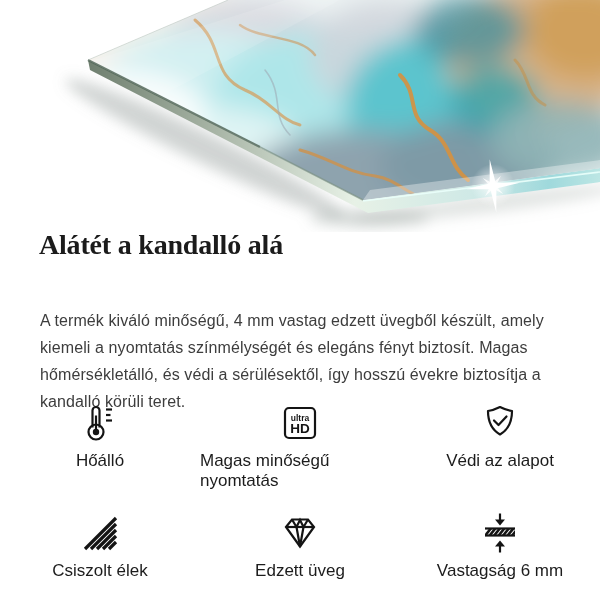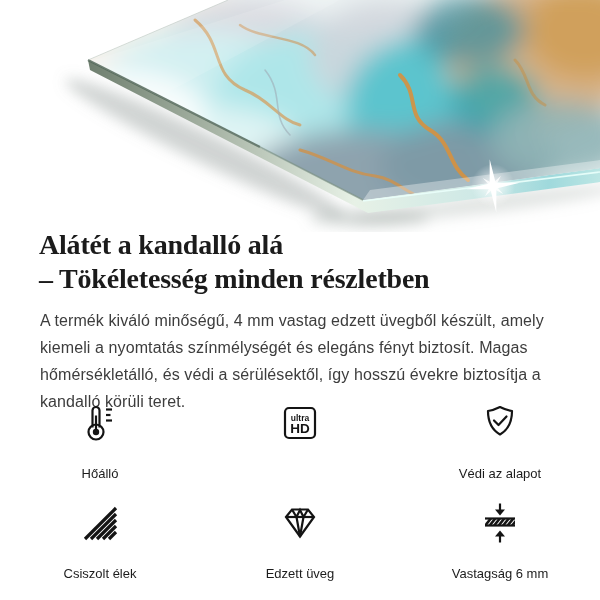--- a/index.html
+++ b/index.html
@@ -17,21 +17,21 @@
   .description{
     position:absolute;left:40px;top:307px;width:530px;margin:0;
     font-size:16px;line-height:27px;color:#3d3d3d;letter-spacing:0.1px;
   }
   .features{
     position:absolute;left:0;top:399px;width:600px;
     display:grid;grid-template-columns:200px 200px 200px;row-gap:18px;
   }
   .feature{display:flex;flex-direction:column;align-items:center;}
   .icon-box{height:48px;display:flex;align-items:center;justify-content:center;}
-  .feature-label{margin-top:19px;font-size:13px;color:#1c1c1c;}
+  .feature-label{margin-top:4px;font-size:17px;color:#1c1c1c;}
   .ico{display:block;}
   .ico .st{fill:none;stroke:#141414;stroke-width:2.2;}
   .ico .fl{fill:#141414;stroke:none;}
   .ico text{font-family:"Liberation Sans",sans-serif;font-weight:bold;fill:#141414;}
 </style>
 </head>
 <body>
 
 <div class="hero">
   <svg class="glass" width="600" height="232" viewBox="0 0 600 232">
@@ -110,21 +110,20 @@
     <g>
       <circle cx="493" cy="186" r="22" fill="url(#glow)" opacity="0.9"></circle>
       <path transform="rotate(-7 493 186)" fill="#ffffff" d="M493,159 L496,183 L520,186 L496,189 L493,213 L490,189 L466,186 L490,183 Z"></path>
       <path transform="rotate(38 493 186)" fill="#ffffff" opacity="0.8" d="M493,173 L495,184 L506,186 L495,188 L493,199 L491,188 L480,186 L491,184 Z"></path>
     </g>
   </svg>
 </div>
 
 <h1 class="headline">
   <span>Alátét a kandalló alá</span><br>
-  <span>– Tökéletesség minden részletben</span>
 </h1>
 
 <p class="description">A termék kiváló minőségű, 4 mm vastag edzett üvegből készült, amely kiemeli a nyomtatás színmélységét és elegáns fényt biztosít. Magas hőmérsékletálló, és védi a sérülésektől, így hosszú évekre biztosítja a kandalló körüli teret.</p>
 
 <div class="features">
 
   <div class="feature">
     <div class="icon-box">
       <svg class="ico" width="44" height="44" viewBox="0 0 44 44">
         <circle class="st" cx="18" cy="31" r="7.5"></circle>
@@ -140,20 +139,21 @@
   </div>
 
   <div class="feature">
     <div class="icon-box">
       <svg class="ico" width="44" height="44" viewBox="0 0 44 44">
         <rect class="st" x="7" y="7" width="30" height="30" rx="4" stroke-width="2.6"></rect>
         <text x="22" y="19.5" text-anchor="middle" font-size="8.5">ultra</text>
         <text x="22" y="32" text-anchor="middle" font-size="13.5">HD</text>
       </svg>
     </div>
+    <div class="feature-label">Magas minőségű nyomtatás</div>
   </div>
 
   <div class="feature">
     <div class="icon-box">
       <svg class="ico" width="44" height="44" viewBox="0 0 44 44">
         <path class="st" stroke-width="2.4" stroke-linejoin="round" d="M22,6 C26,8 30,9.4 34,10 C34,20 30.5,28.5 22,33.5 C13.5,28.5 10,20 10,10 C14,9.4 18,8 22,6 Z"></path>
         <path class="st" stroke-width="2.6" stroke-linecap="round" stroke-linejoin="round" d="M16,19.5 L20.5,24 L28.5,15.5"></path>
       </svg>
     </div>
     <div class="feature-label">Védi az alapot</div>

